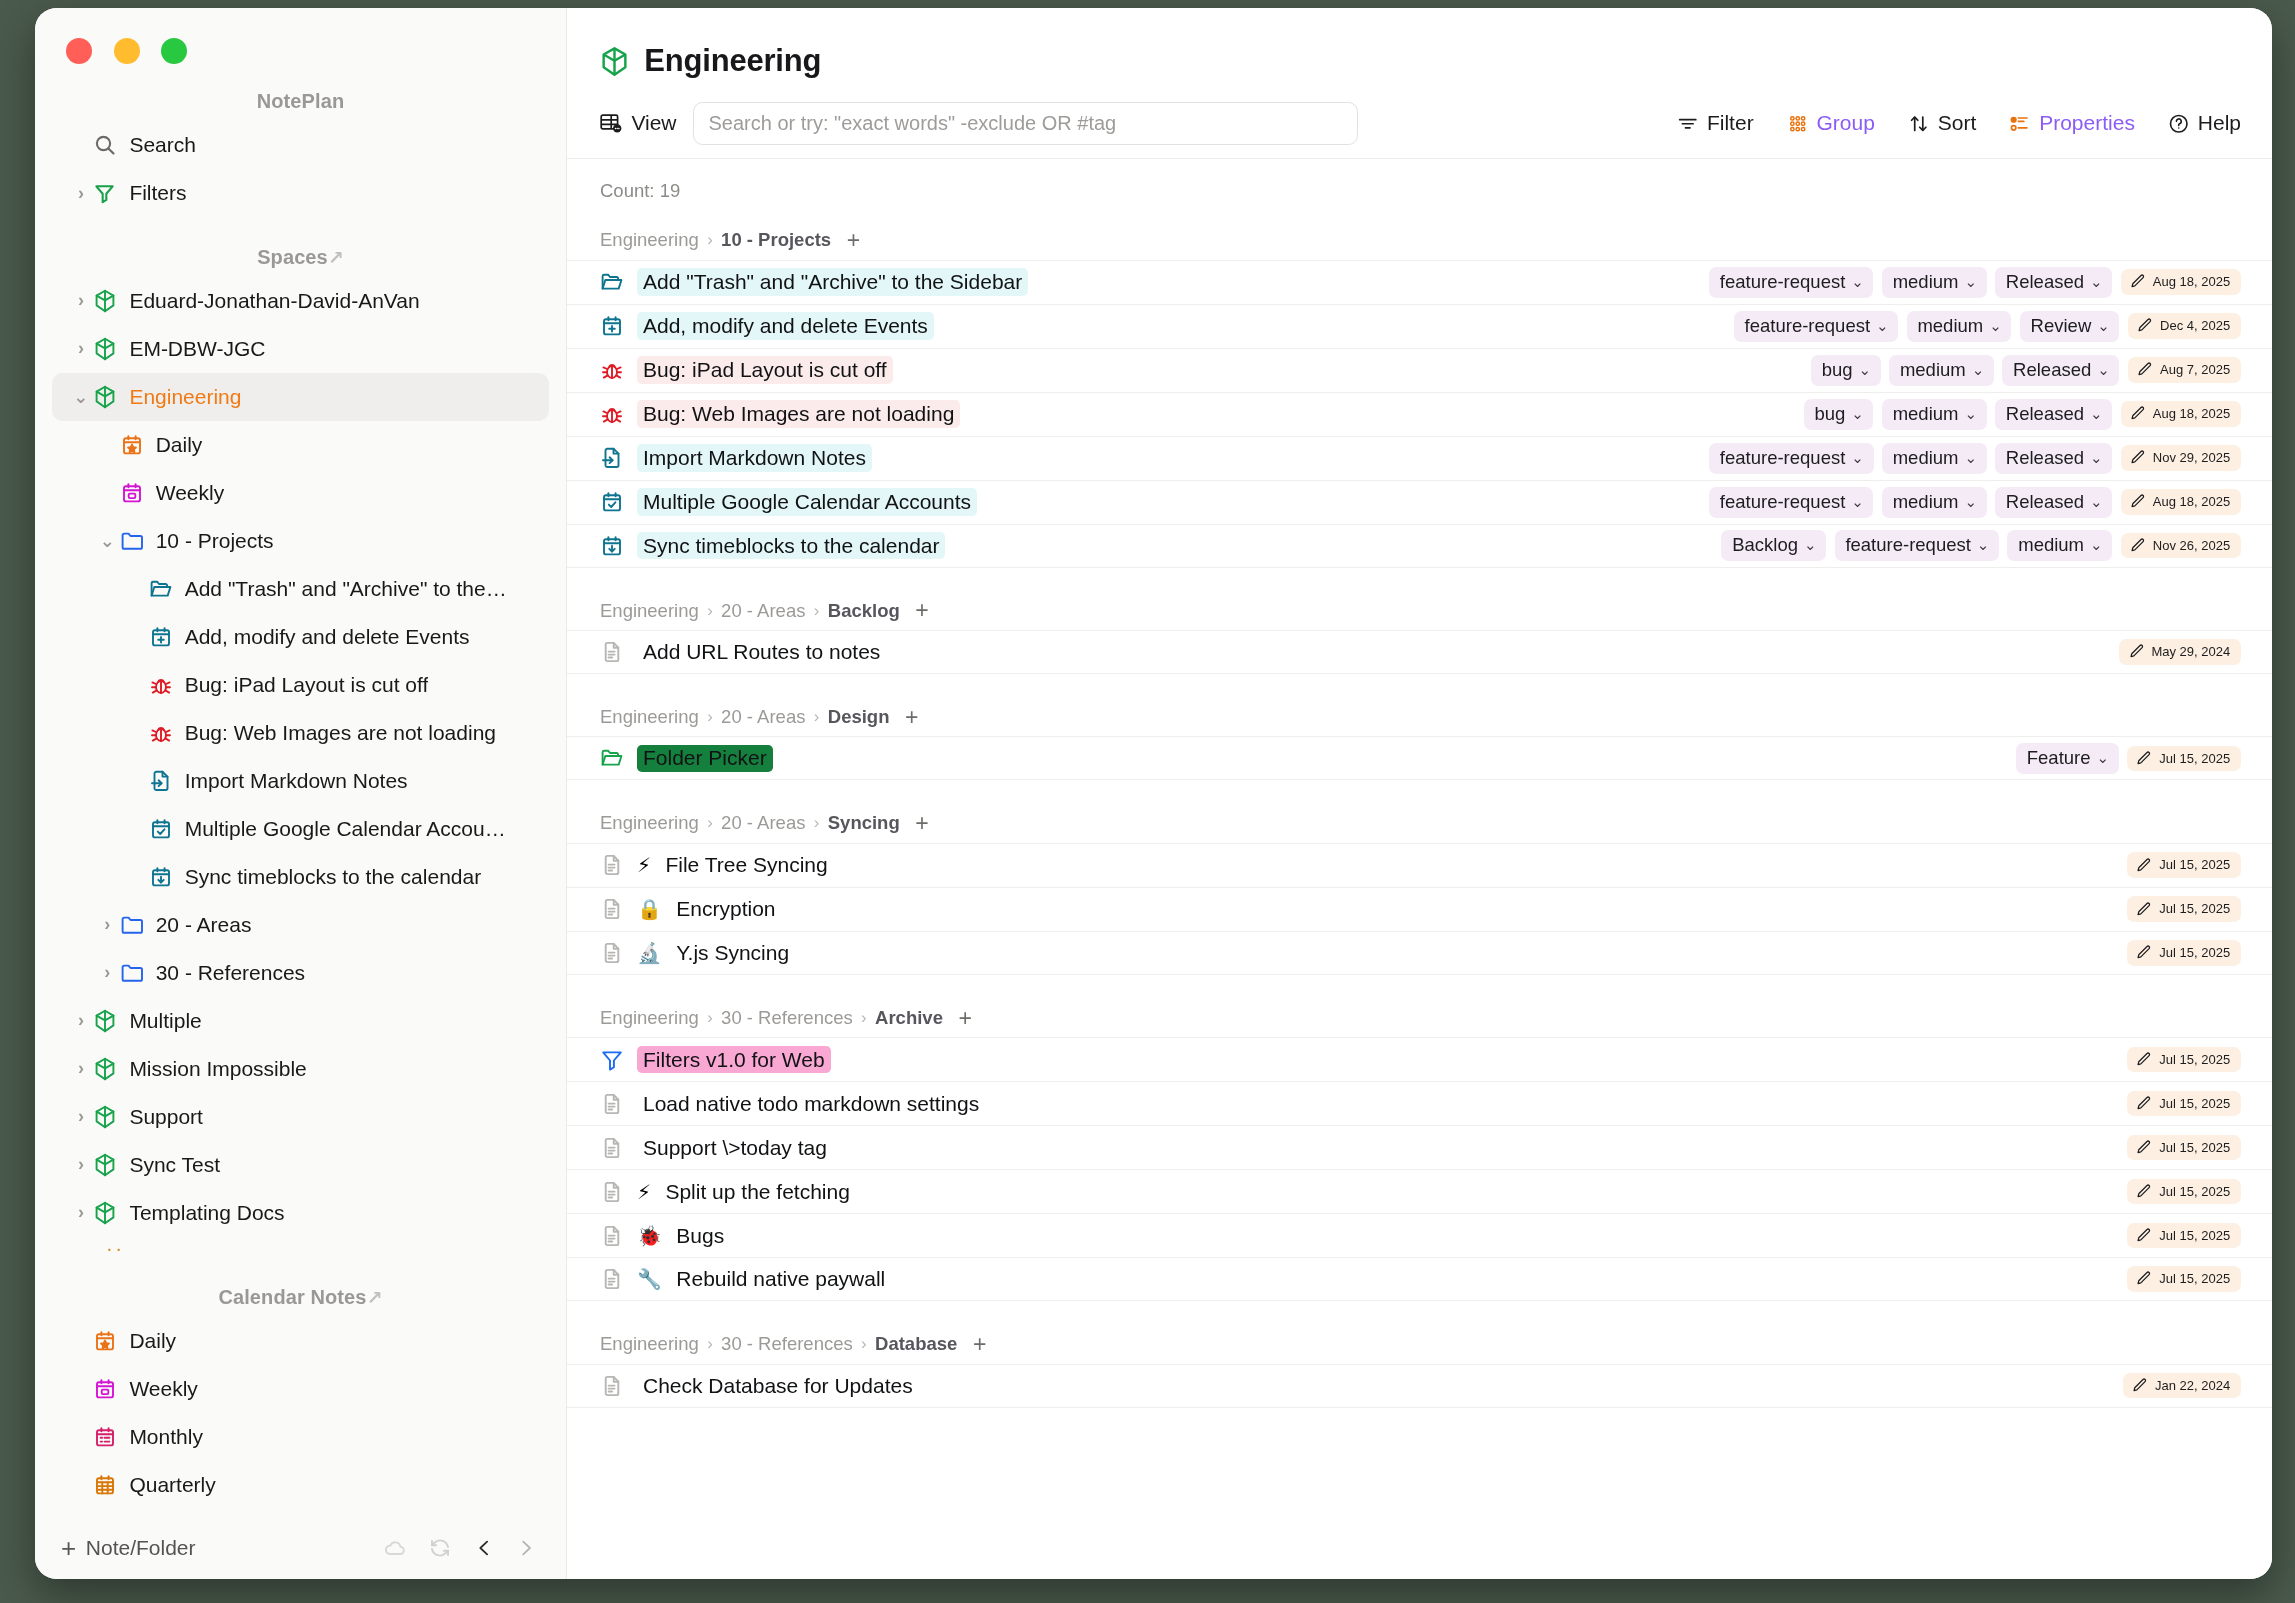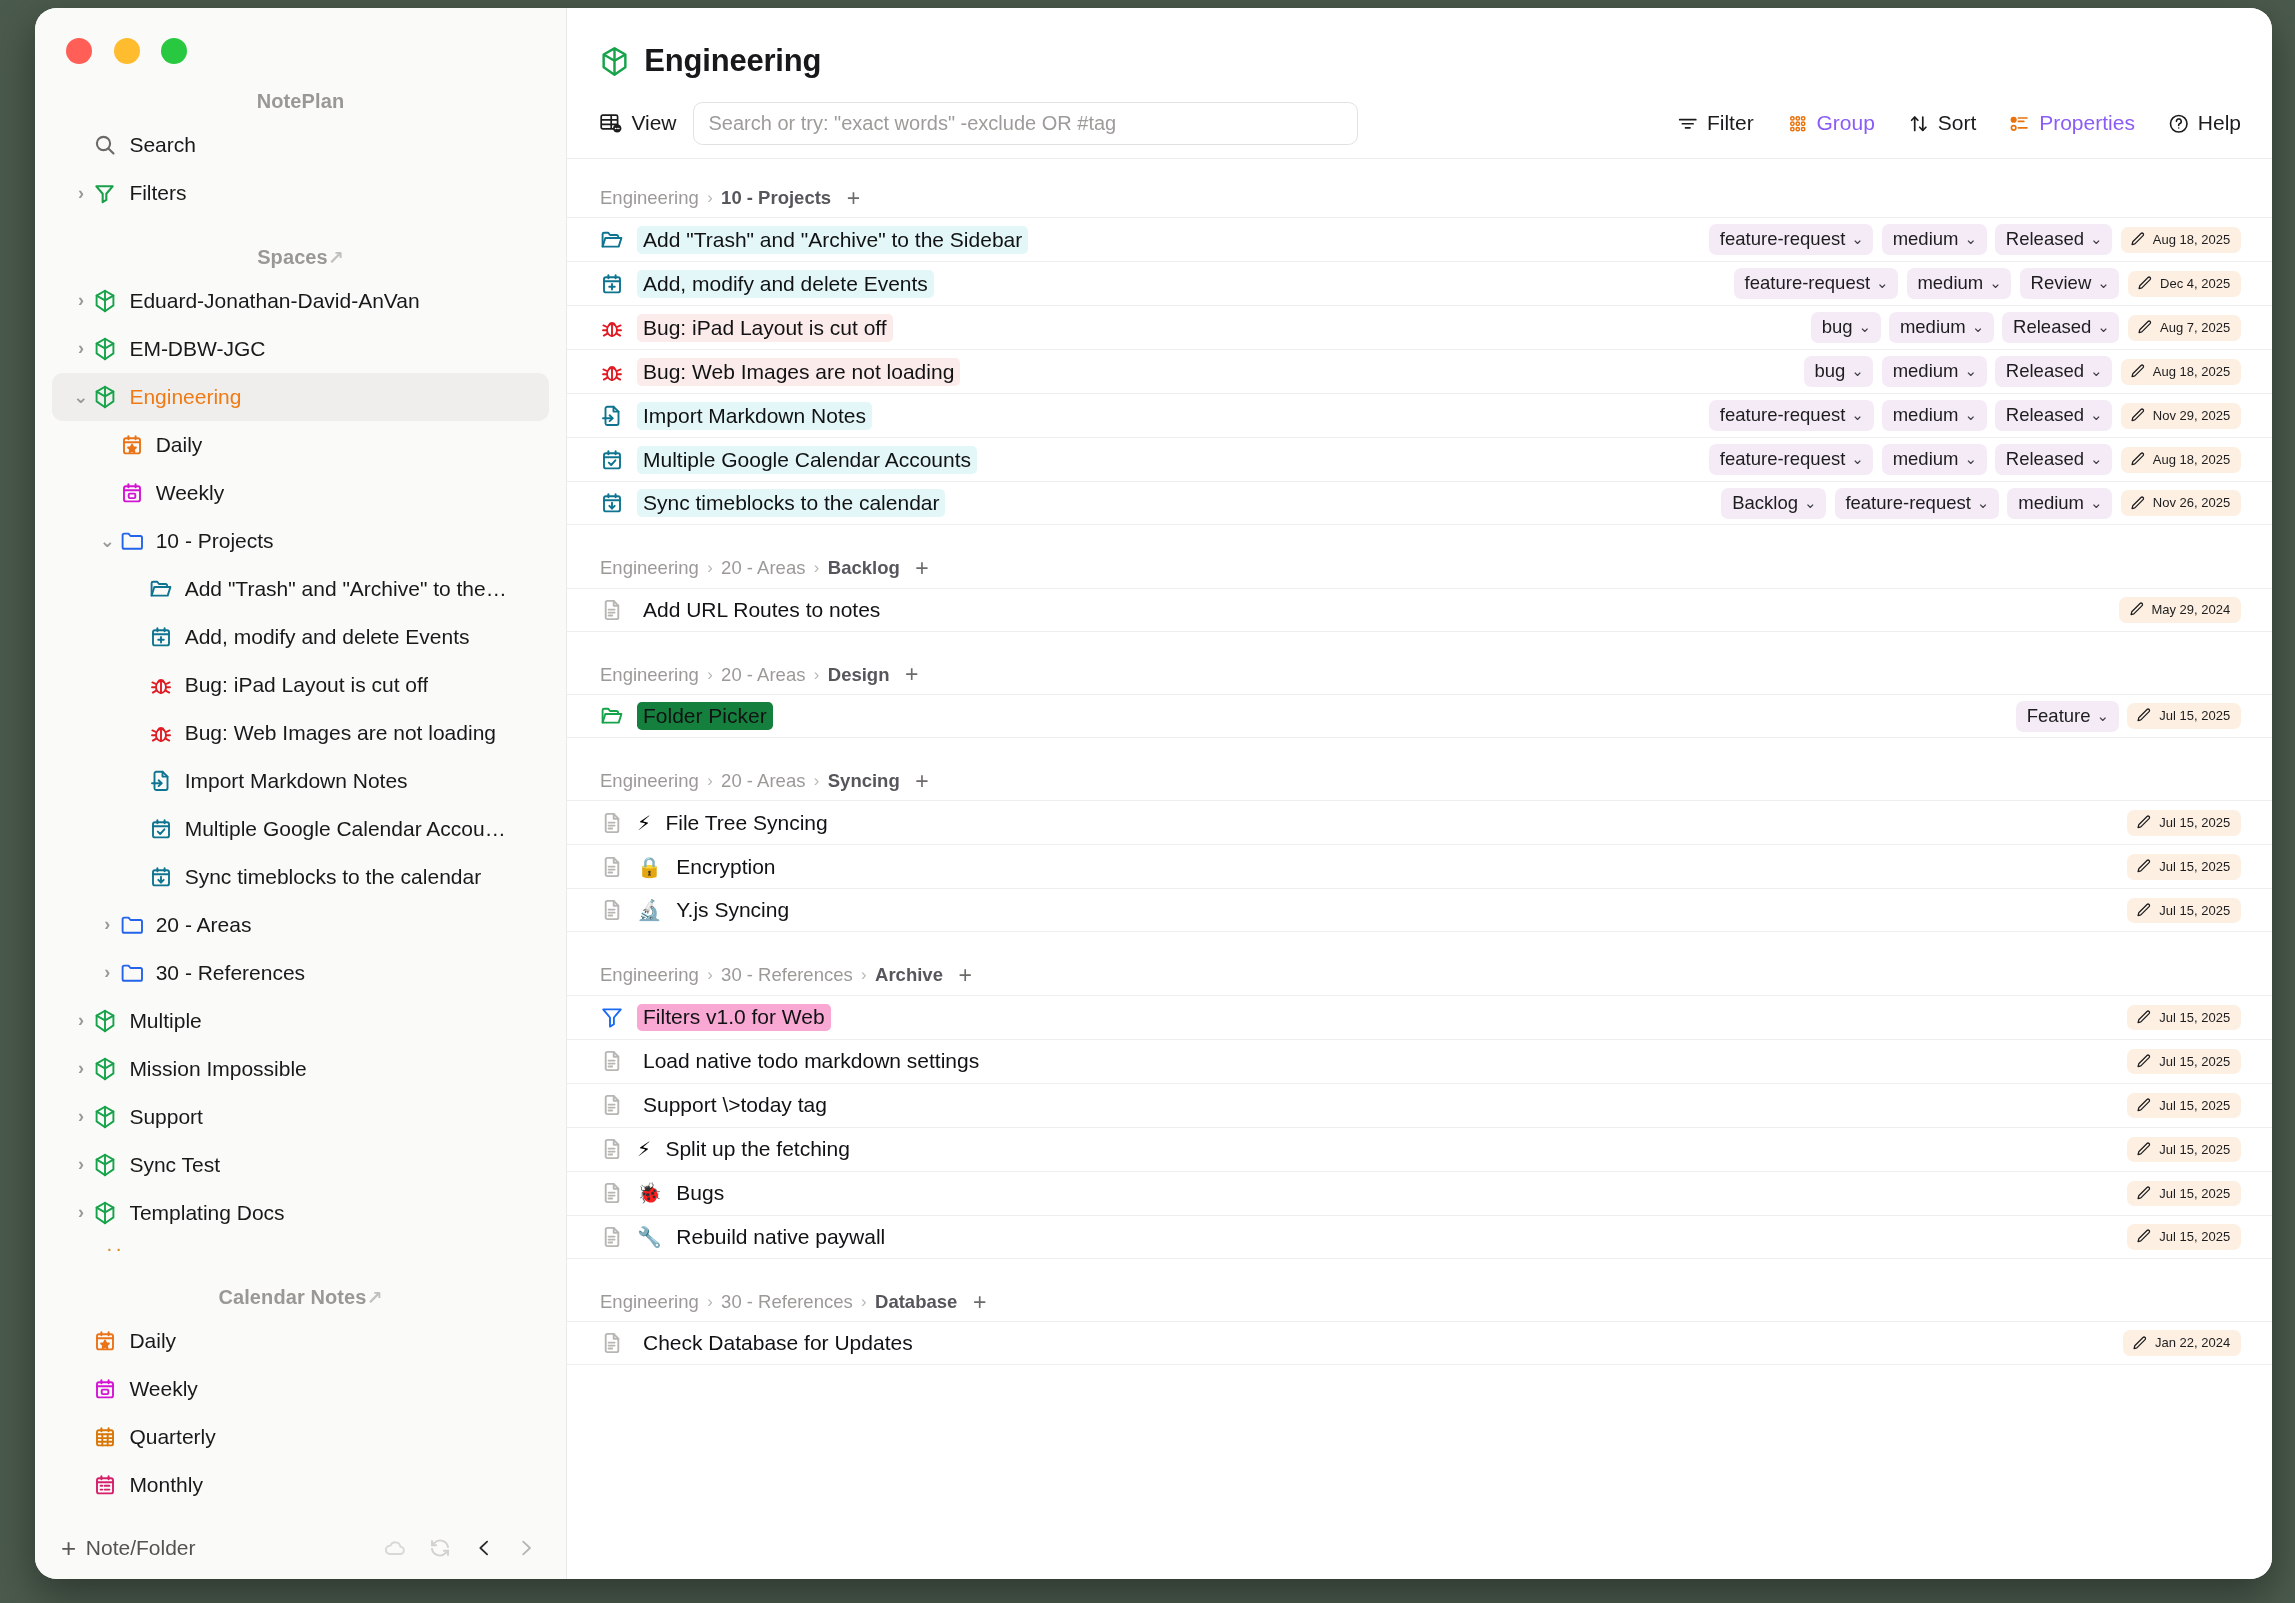--- a/index.html
+++ b/index.html
@@ -492,48 +492,48 @@
                 <line x1="8.4" y1="3.2" x2="8.4" y2="6.2"></line>
                 <line x1="15.6" y1="3.2" x2="15.6" y2="6.2"></line>
                 <rect x="8.7" y="12.6" width="6.6" height="4.5" rx="1"></rect>
               </svg>
             </span>
             <span class="sb-label">Weekly</span>
           </div>
           <div class="sb-row ind1">
             <span class="chev spacer">›</span>
             <span class="sb-ico">
+              <svg width="24" height="24" viewBox="0 0 24 24" fill="none" stroke="#d61f69" stroke-width="1.9" stroke-linejoin="round" stroke-linecap="round">
+                <rect x="4" y="5.2" width="16" height="15.2" rx="2"></rect>
+                <line x1="4" y1="9.3" x2="20" y2="9.3"></line>
+                <line x1="8.4" y1="3.2" x2="8.4" y2="6.2"></line>
+                <line x1="15.6" y1="3.2" x2="15.6" y2="6.2"></line>
+                <line x1="7.6" y1="12.8" x2="9.2" y2="12.8"></line>
+                <line x1="11.6" y1="12.8" x2="16.4" y2="12.8"></line>
+                <line x1="7.6" y1="16.6" x2="9.2" y2="16.6"></line>
+                <line x1="11.6" y1="16.6" x2="16.4" y2="16.6"></line>
+              </svg>
+            </span>
+            <span class="sb-label">Monthly</span>
+          </div>
+          <div class="sb-row ind1">
+            <span class="chev spacer">›</span>
+            <span class="sb-ico">
               <svg width="24" height="24" viewBox="0 0 24 24" fill="none" stroke="#d97706" stroke-width="1.9" stroke-linejoin="round" stroke-linecap="round">
                 <rect x="4" y="5.2" width="16" height="15.2" rx="2"></rect>
                 <line x1="4" y1="9.3" x2="20" y2="9.3"></line>
                 <line x1="8.4" y1="3.2" x2="8.4" y2="6.2"></line>
                 <line x1="15.6" y1="3.2" x2="15.6" y2="6.2"></line>
                 <line x1="4" y1="13.1" x2="20" y2="13.1"></line>
                 <line x1="4" y1="16.8" x2="20" y2="16.8"></line>
                 <line x1="9.3" y1="9.3" x2="9.3" y2="20.4"></line>
                 <line x1="14.7" y1="9.3" x2="14.7" y2="20.4"></line>
               </svg>
             </span>
             <span class="sb-label">Quarterly</span>
-          </div>
-          <div class="sb-row ind1">
-            <span class="chev spacer">›</span>
-            <span class="sb-ico">
-              <svg width="24" height="24" viewBox="0 0 24 24" fill="none" stroke="#d61f69" stroke-width="1.9" stroke-linejoin="round" stroke-linecap="round">
-                <rect x="4" y="5.2" width="16" height="15.2" rx="2"></rect>
-                <line x1="4" y1="9.3" x2="20" y2="9.3"></line>
-                <line x1="8.4" y1="3.2" x2="8.4" y2="6.2"></line>
-                <line x1="15.6" y1="3.2" x2="15.6" y2="6.2"></line>
-                <line x1="7.6" y1="12.8" x2="9.2" y2="12.8"></line>
-                <line x1="11.6" y1="12.8" x2="16.4" y2="12.8"></line>
-                <line x1="7.6" y1="16.6" x2="9.2" y2="16.6"></line>
-                <line x1="11.6" y1="16.6" x2="16.4" y2="16.6"></line>
-              </svg>
-            </span>
-            <span class="sb-label">Monthly</span>
           </div>
         </div>
 
       <div class="dots-more" style="padding-left:51px">··</div>
     </div>
 
     <div class="sb-footer">
       <span class="plus">+</span>
       <span class="nf">Note/Folder</span>
       <span class="spacer"></span>
@@ -657,20 +657,21 @@
                 <circle cx="12" cy="12" r="9.2"></circle>
                 <path d="M9.4 9.3a2.7 2.7 0 1 1 3.5 2.6c-.7.25-.95.8-.95 1.5v.5"></path>
                 <circle cx="12" cy="16.8" r=".85" fill="#1c1c1e" stroke="none"></circle>
               </svg>
           </span>
           <span>Help</span>
         </div>
       </div>
     </div>
 
+    <div class="count-bar">Count: 19</div>
 
     <div class="list" id="groups-list">
         <div class="group">
           <div class="crumbs">
             <span class="">Engineering</span>
             <span class="sep">›</span>
             <span class="last">10 - Projects</span>
             <span class="addbtn">+</span>
           </div>
           <div class="row">

